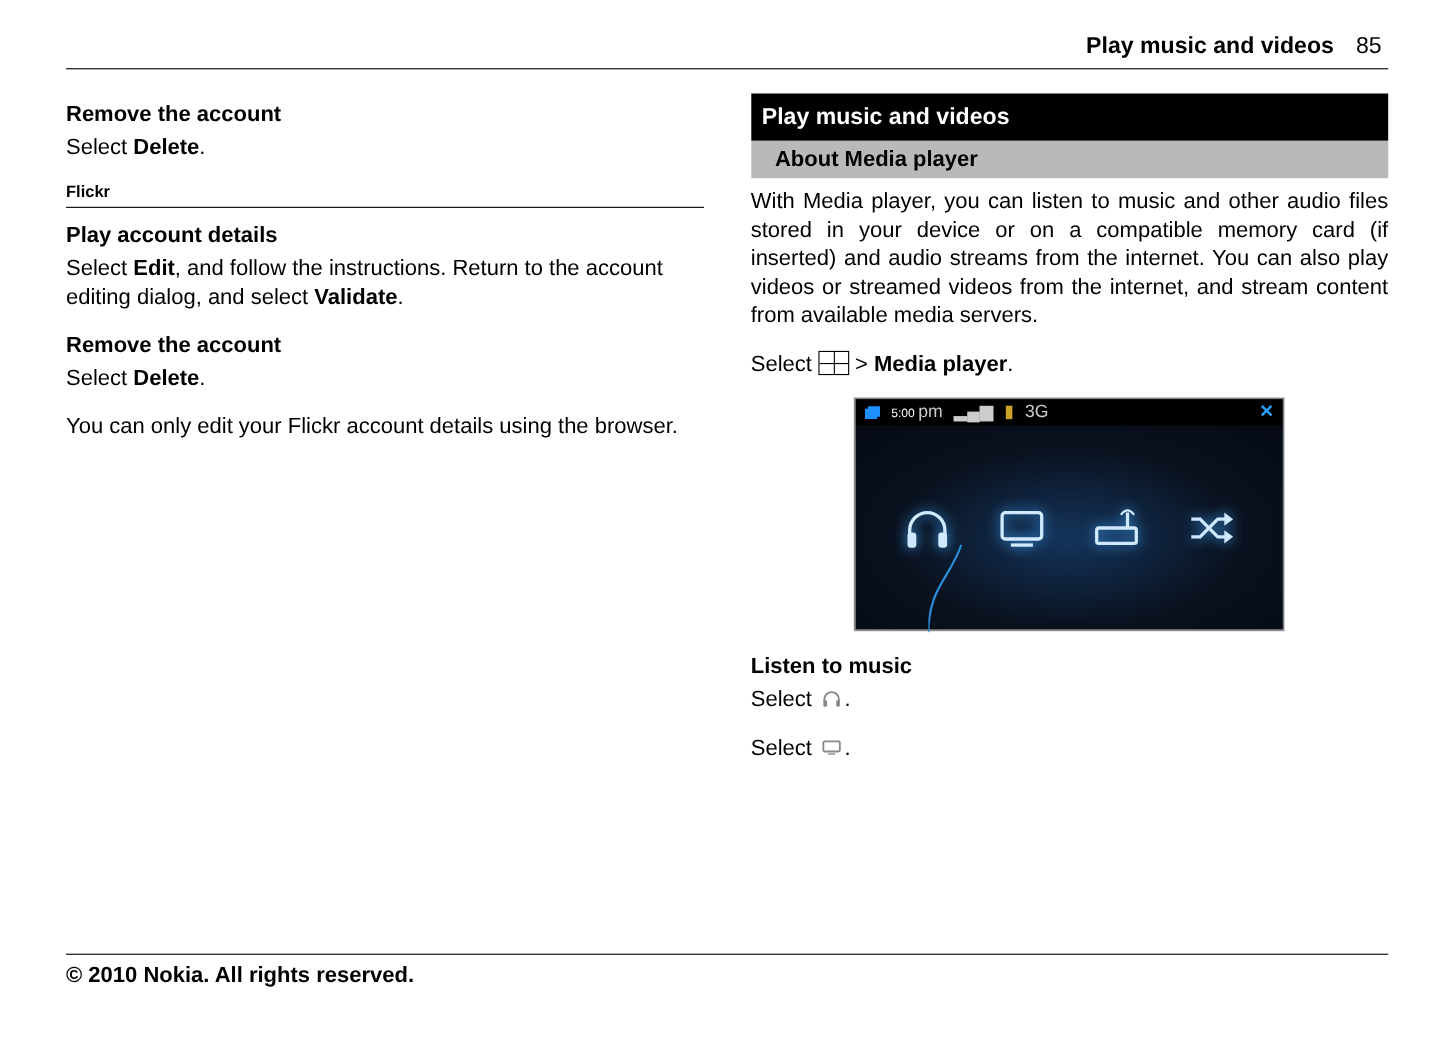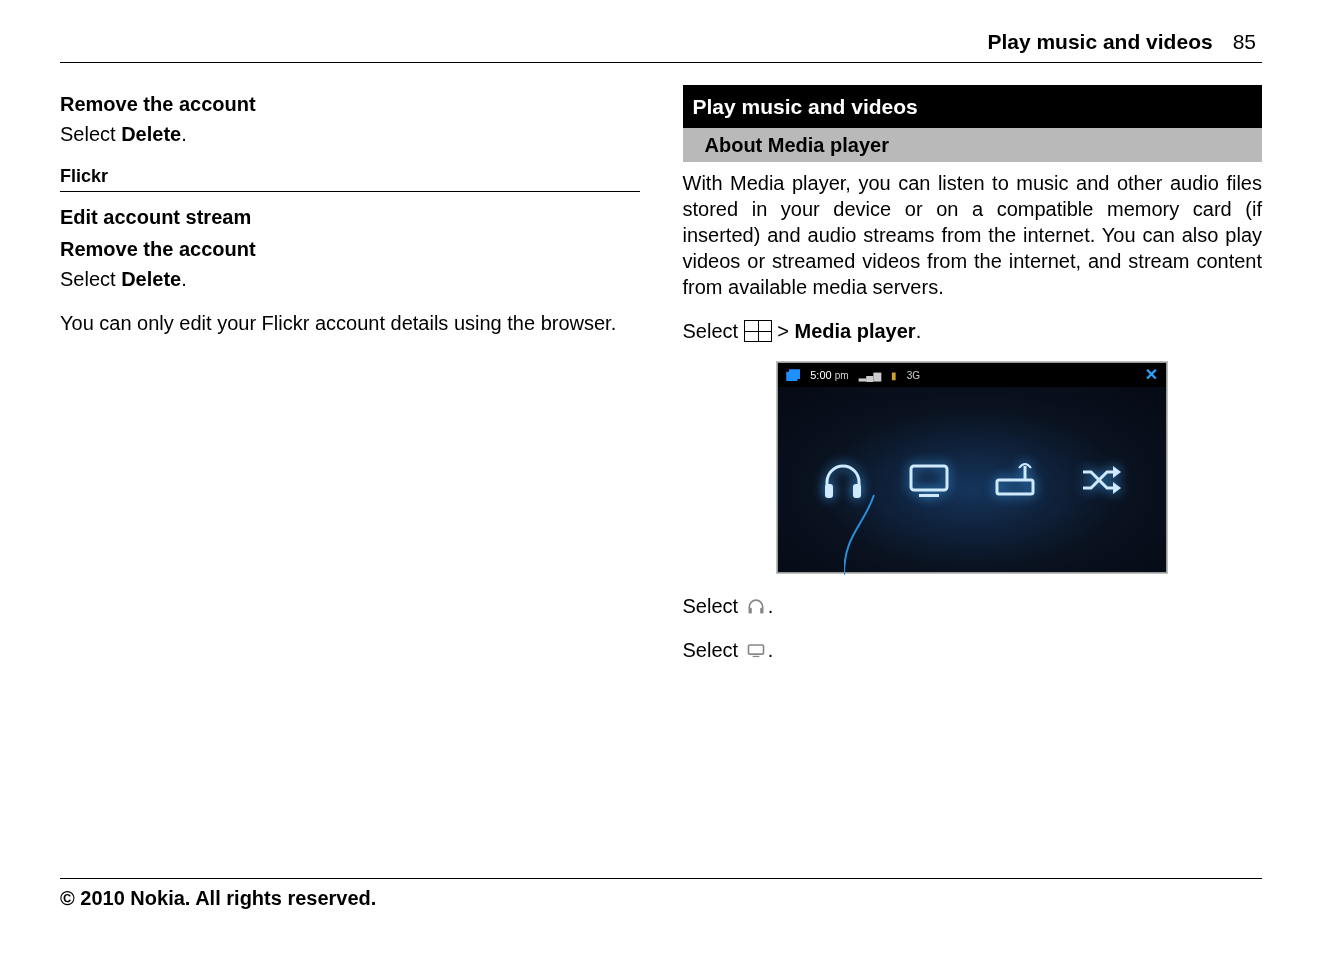--- a/index.html
+++ b/index.html
@@ -28,21 +28,21 @@
   .hdr-page  { font-size: 21px; }
   .columns {
     display: flex;
     gap: 43px;
   }
   .col { flex: 1 1 0; font-size: 20px; line-height: 1.3; }
   .col p { margin: 4px 0 18px 0; }
   .h3 { font-weight: bold; font-size: 20px; margin-top: 6px; margin-bottom: 2px; }
   .subhdr {
     font-weight: bold;
-    font-size: 18px;
+    font-size: 15px;
     border-bottom: 1px solid #000;
     padding-bottom: 3px;
     margin: 18px 0 12px 0;
   }
   .b { font-weight: bold; }
   .section-bar-black {
     background: #000;
     color: #fff;
     font-weight: bold;
     font-size: 21px;
@@ -52,21 +52,21 @@
     background: #b9b9b9;
     color: #000;
     font-weight: bold;
     font-size: 20px;
     padding: 4px 22px;
     margin-bottom: 8px;
   }
   .footer {
     position: absolute;
     left: 60px; right: 60px;
-    bottom: 44px;
+    bottom: 55px;
     border-top: 1px solid #000;
     padding-top: 8px;
     font-weight: bold;
     font-size: 20px;
   }
   
   .icon-box {
     display: inline-block;
     vertical-align: middle;
     border: 1px solid #000;
@@ -111,42 +111,45 @@
     background:
       radial-gradient(ellipse at 50% 55%, rgba(30,80,140,0.55) 0%, rgba(10,18,32,0.9) 55%, #050a14 100%);
     display:flex; align-items:center; justify-content:center; gap:38px;
     position:relative;
   }
   .mp-icon { color:#cfe9ff; filter: drop-shadow(0 0 6px #3fa9ff); }
   .mp-icon svg { width:48px; height:48px; display:block; }
   .mp-cord {
     position:absolute; left:66px; top:108px; width:60px; height:80px;
   }
-  .ind { font-size:10px; opacity:0.8; }
+  .ind { font-size:16px; opacity:0.8; }
 </style>
 </head>
 <body>
 
 <div class="page">
   <div class="header-row">
     <span class="hdr-title">Play music and videos</span>
     <span class="hdr-page">85</span>
   </div>
 
   <div class="columns">
 
     <div class="col">
       <div class="h3">Remove the account</div>
       <p>
         <span>Select </span><span class="b">Delete</span><span>.</span>
       </p>
 
       <div class="subhdr">Flickr</div>
 
-      <div class="h3">Edit account stream</div>
+      <div class="h3">Play account details</div>
+      <p>
+        <span>Select </span><span class="b">Edit</span><span>, and follow the instructions. Return to the account editing dialog, and select </span><span class="b">Validate</span><span>.</span>
+      </p>
 
       <div class="h3">Remove the account</div>
       <p>
         <span>Select </span><span class="b">Delete</span><span>.</span>
       </p>
 
       <p>You can only edit your Flickr account details using the browser.</p>
     </div>
 
     <div class="col">
@@ -202,20 +205,21 @@
                 <path d="M36 10 l8 6 -8 6 z" fill="currentColor"></path>
                 <path d="M36 26 l8 6 -8 6 z" fill="currentColor"></path>
               </svg>
           </span>
           <svg class="mp-cord" viewBox="0 0 60 80">
               <path d="M30 0 C 20 30, 0 40, 0 80" fill="none" stroke="#2a8fd8" stroke-width="2"></path>
             </svg>
         </div>
       </div>
 
+      <div class="h3">Listen to music</div>
       <p>
         <span>Select </span>
         <span class="icon-head">
           <svg viewBox="0 0 48 48">
               <path fill="none" stroke="#888" stroke-width="4" d="M8 30v-4a16 16 0 0 1 32 0v4"></path>
               <rect x="6" y="28" width="8" height="14" rx="3" fill="#888"></rect>
               <rect x="34" y="28" width="8" height="14" rx="3" fill="#888"></rect>
             </svg>
         </span><span>.</span>
       </p>

